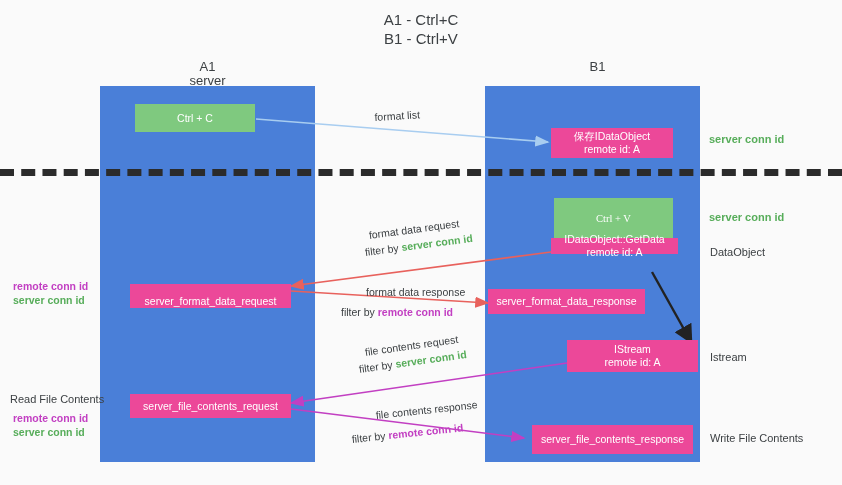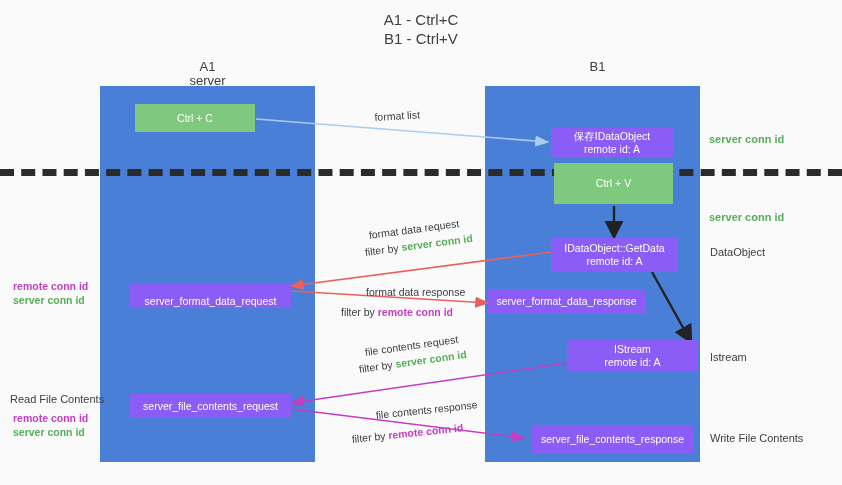--- a/index.html
+++ b/index.html
@@ -31,21 +31,21 @@
   }
 
   .box{
     position:absolute;box-sizing:border-box;
     display:flex;align-items:center;justify-content:center;
     text-align:center;color:#ffffff;font-size:10.5px;line-height:13px;
   }
   .box.green{background:#7fc97f;}
   .box.orange{background:#fbb council;}
   .box.orange{background:#fbb040;}
-  .box.orange{background:#8b5cf6;}
+  .box.orange{background:#ec4899;}
 
   .sidelabel{
     position:absolute;font-size:11px;line-height:15px;color:#3c4043;
   }
   .green-txt{color:#57ad5a;font-weight:bold;}
   .purple-txt{color:#c23fc2;font-weight:bold;}
 
   .conn-stack{position:absolute;font-size:10.5px;line-height:14px;font-weight:bold;}
 
   .edge-label{
@@ -119,25 +119,25 @@
 
   <div class="box orange" style="left:130px;top:394px;width:161px;height:24px;">
     <span>server_file_contents_request</span>
   </div>
 
   <div class="box orange" style="left:551px;top:128px;width:122px;height:30px;flex-direction:column;">
     <span>保存IDataObject</span>
     <span>remote id: A</span>
   </div>
 
-  <div class="box green" style="left:554px;top:163px;width:119px;height:41px;">
+  <div class="box green" style="left:554px;top:198px;width:119px;height:41px;font-family:Liberation Serif, serif;">
     <span>Ctrl + V</span>
   </div>
 
-  <div class="box orange" style="left:551px;top:238px;width:127px;height:34px;flex-direction:column;">
+  <div class="box orange" style="left:551px;top:238px;width:127px;height:16px;flex-direction:column;">
     <span>IDataObject::GetData</span>
     <span>remote id: A</span>
   </div>
 
   <div class="box orange" style="left:488px;top:289px;width:157px;height:25px;">
     <span>server_format_data_response</span>
   </div>
 
   <div class="box orange" style="left:567px;top:340px;width:131px;height:32px;flex-direction:column;">
     <span>IStream</span>

